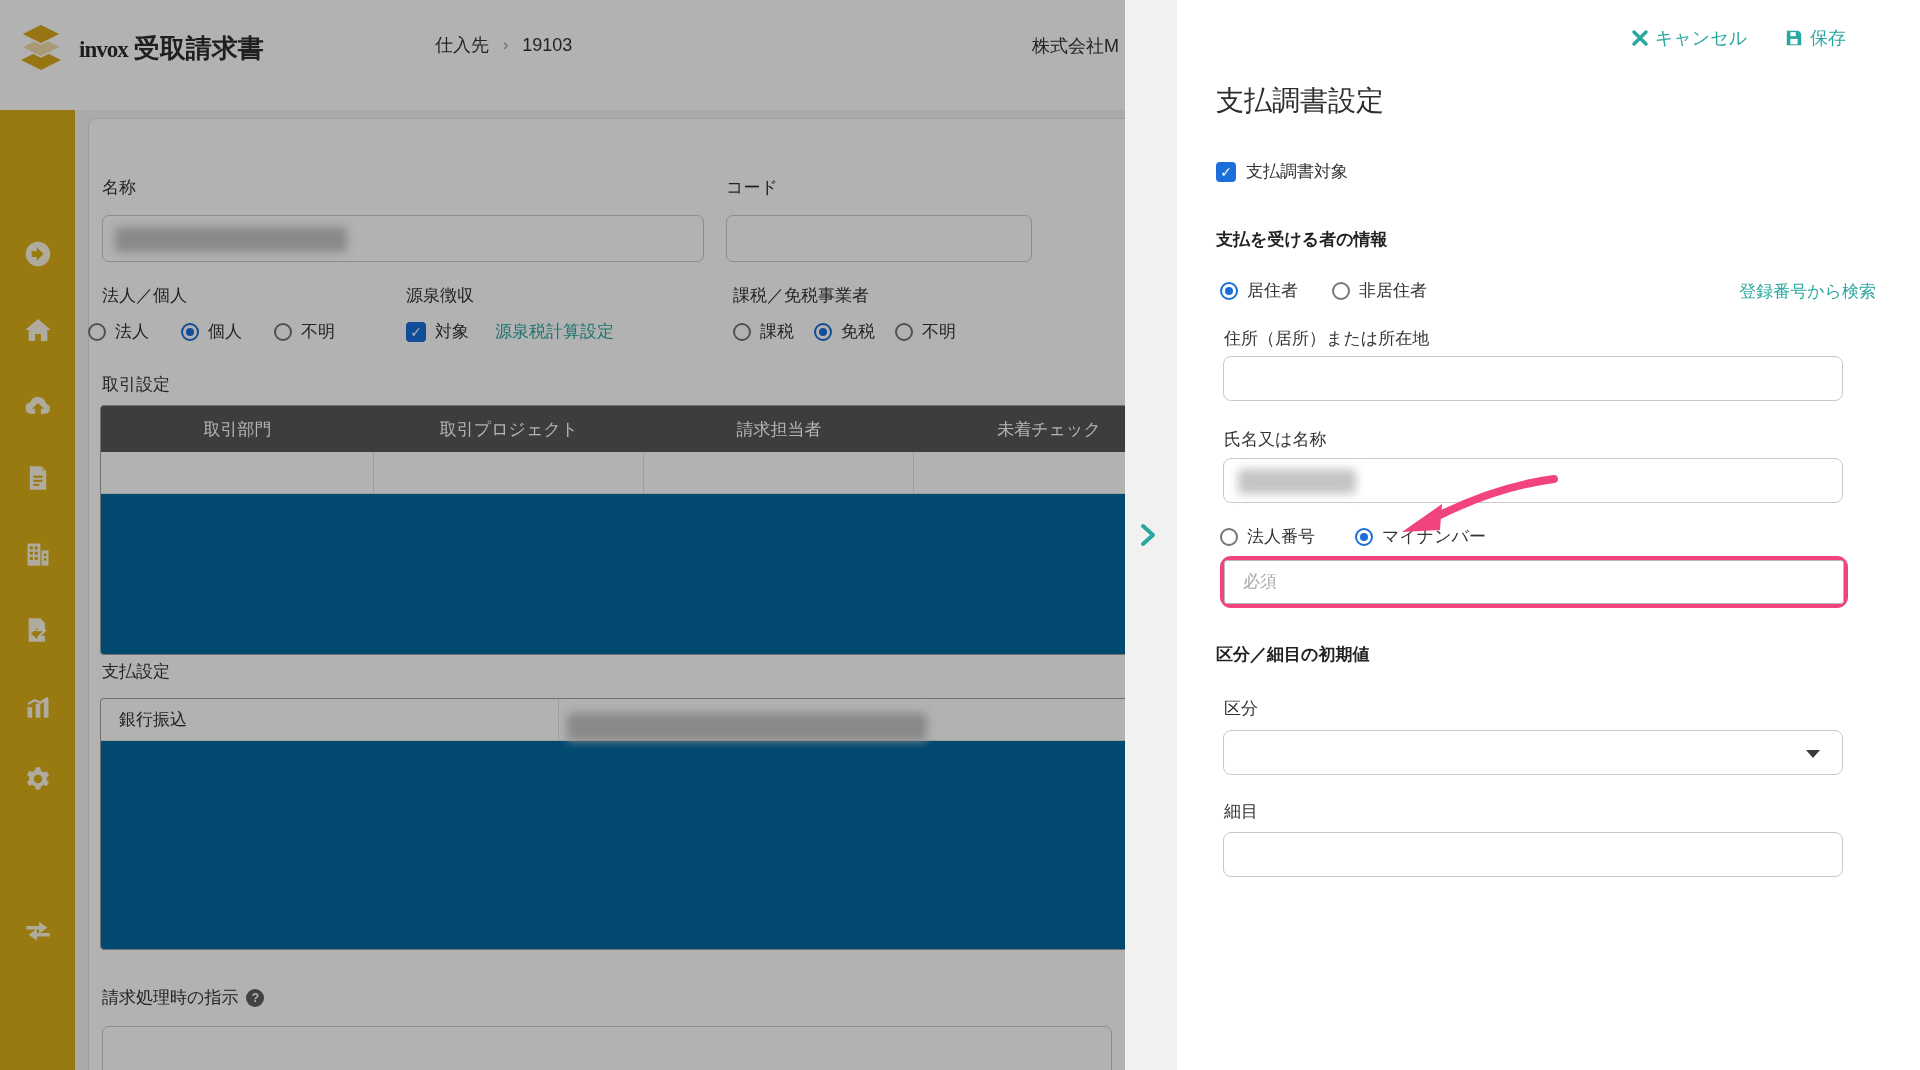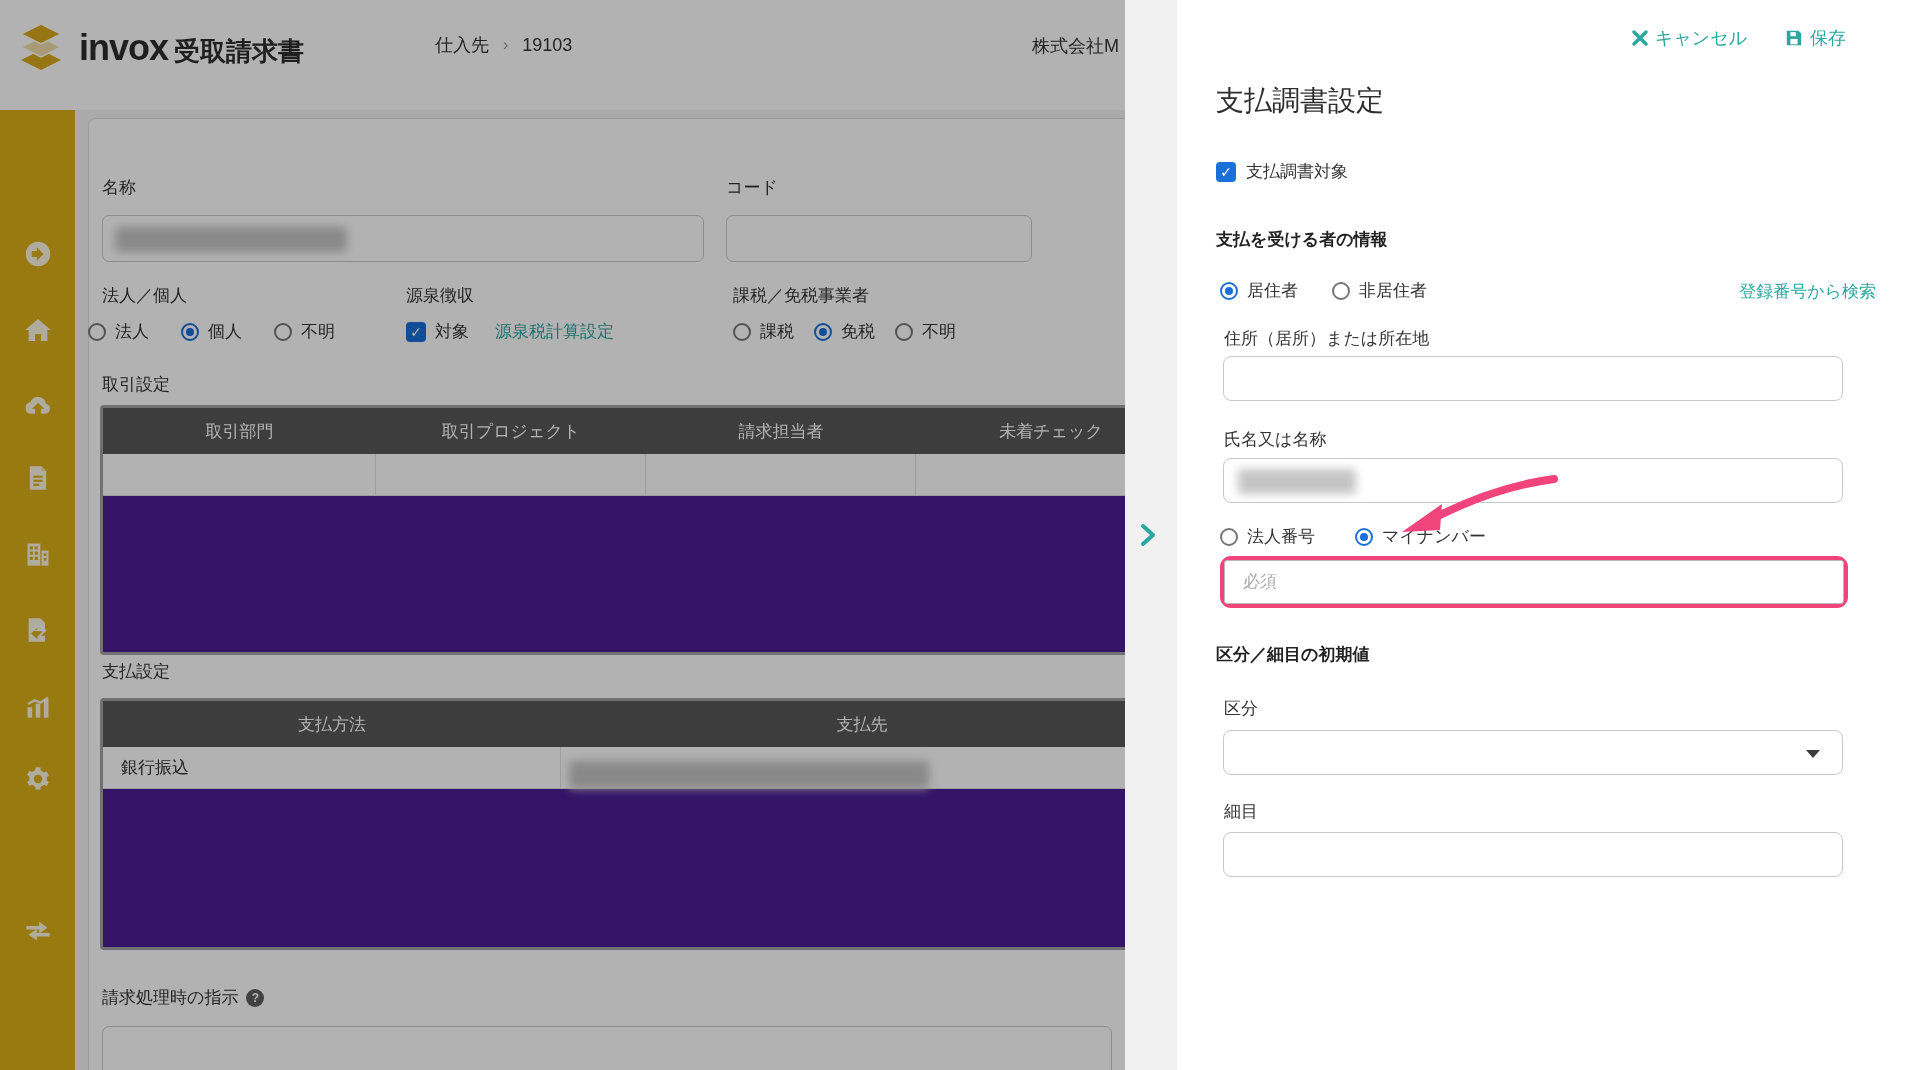--- a/index.html
+++ b/index.html
@@ -6,21 +6,21 @@
   html,body { background:#fff; }
   body { font-family:"Liberation Sans","DejaVu Sans",sans-serif; color:#333; }
   .stage { position:relative; width:1920px; height:1070px; overflow:hidden; background:#fff; }
 
   
   .app-left { position:absolute; left:0; top:0; width:1125px; height:1070px; overflow:hidden; background:#f4f4f4; }
   .dim { position:absolute; left:0; top:0; width:1125px; height:1070px; background:rgba(0,0,0,.30); z-index:40; }
 
   .topbar { position:absolute; left:0; top:0; width:1125px; height:110px; background:#fff; }
   .brand-wrap { position:absolute; left:15px; top:20px; display:flex; align-items:center; gap:12px; }
-  .brand-text { font-size:36px; font-weight:800; letter-spacing:-1px; color:#2d2d2d; }
+  .brand-text { font-size:23px; font-weight:800; letter-spacing:-1px; color:#2d2d2d;font-family:Liberation Serif, serif; }
   .brand-suffix { font-size:26px; font-weight:700; color:#2d2d2d; margin-left:6px; }
   .crumbs { position:absolute; left:435px; top:33px; display:flex; align-items:center; gap:14px; font-size:18px; color:#333; }
   .crumb-sep { color:#999; font-size:16px; }
   .company { position:absolute; left:1032px; top:34px; font-size:18px; color:#333; white-space:nowrap; }
 
   .sidebar { position:absolute; left:0; top:110px; width:75px; height:960px; background:#DCAF17; }
   .side-ic { position:absolute; left:0; width:75px; display:flex; justify-content:center; }
   .side-ic svg { width:28px; height:28px; fill:rgba(255,255,255,.88); }
 
   .main-card { position:absolute; left:88px; top:118px; width:1837px; height:1000px;
@@ -32,21 +32,21 @@
 
   .optrow { position:absolute; display:flex; align-items:center; font-size:17px; color:#333; }
   .opt { display:inline-flex; align-items:center; gap:9px; }
   .radio { width:18px; height:18px; border:2px solid #767676; border-radius:50%; background:#fff; flex:none; }
   .radio.checked { border-color:#1B6FD8; position:relative; }
   .radio.checked::after { content:""; position:absolute; left:3px; top:3px; right:3px; bottom:3px; background:#1B6FD8; border-radius:50%; }
   .checkbox { width:20px; height:20px; background:#1B6FD8; border-radius:4px; color:#fff; font-size:14px; font-weight:bold;
               display:inline-flex; align-items:center; justify-content:center; flex:none; }
   .teal-link { color:#2AA7A0; cursor:pointer; }
 
-  .tbl { position:absolute; background:#4c1d95; border:3px solid #a3a3a3; border-radius:4px; overflow:hidden; }
+  .tbl { position:absolute; background:#0369a1; border:1px solid #a3a3a3; border-radius:4px; overflow:hidden; }
   .tbl-head { display:flex; background:#58585A; color:#fff; height:46px; align-items:center; }
   .tbl-head div { text-align:center; font-size:17px; }
   .tbl-row { display:flex; height:42px; background:#fff; border-bottom:1px solid #e3e3e3; }
   .tbl-row div { border-right:1px solid #e3e3e3; position:relative; }
   .tbl-row div:last-child { border-right:none; }
   .help-badge { display:inline-flex; width:18px; height:18px; border-radius:50%; background:#5f5f5f; color:#fff;
                 font-size:12px; font-weight:bold; align-items:center; justify-content:center; margin-left:8px; }
 
   
   .drawer-strip { position:absolute; left:1125px; top:0; width:52px; height:1070px; background:#f1f1f1; z-index:60; }
@@ -231,25 +231,20 @@
         <div style="width:273px"></div>
         <div style="width:270px"></div>
         <div style="width:270px"></div>
         <div style="width:270px"></div>
 
       </div>
     </div>
 
     <div class="flabel" style="left:102px; top:660px;">支払設定</div>
     <div class="tbl" style="left:100px; top:698px; width:1460px; height:252px;">
-      <div class="tbl-head">
-        <div style="width:458px">支払方法</div>
-        <div style="width:602px">支払先</div>
-        <div style="flex:1"></div>
-      </div>
       <div class="tbl-row">
         <div style="width:458px; display:flex; align-items:center; padding-left:18px; font-size:17px;">銀行振込</div>
         <div style="width:602px">
           <div class="blur-blob" style="left:8px; top:14px; width:360px; height:28px;"></div>
         </div>
 
       </div>
     </div>
 
     <div class="flabel" style="left:102px; top:986px; display:flex; align-items:center;">

